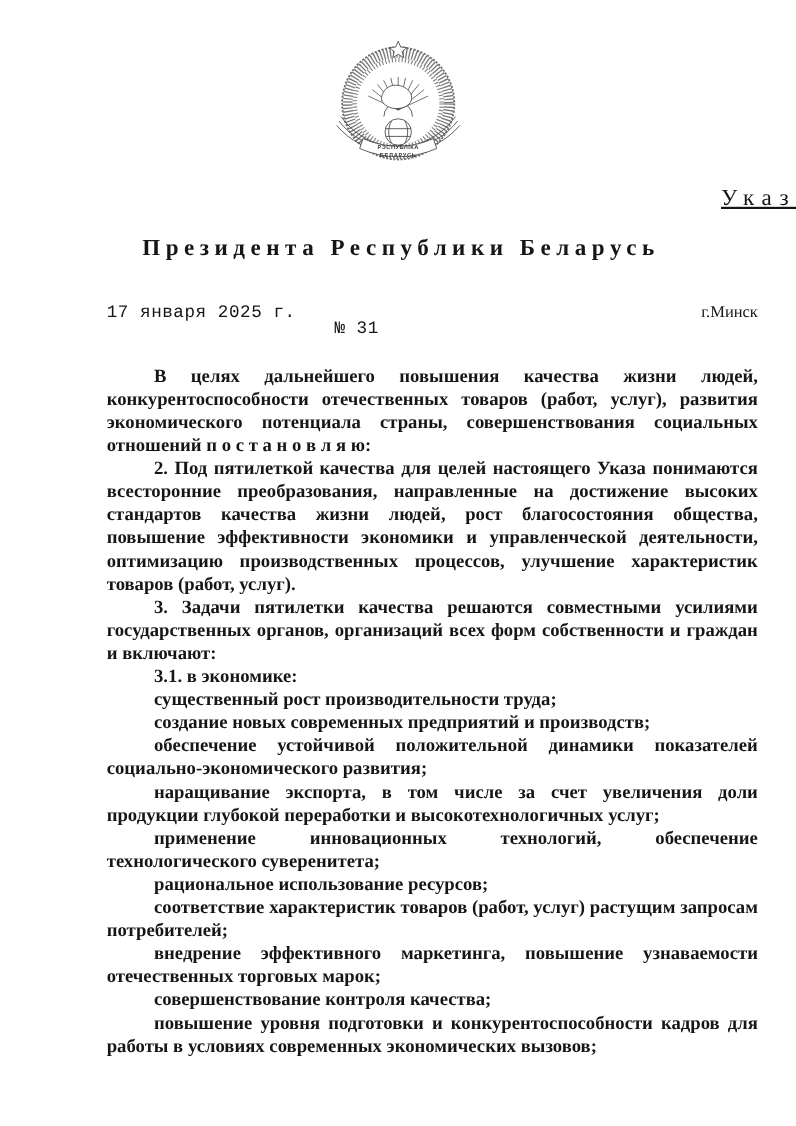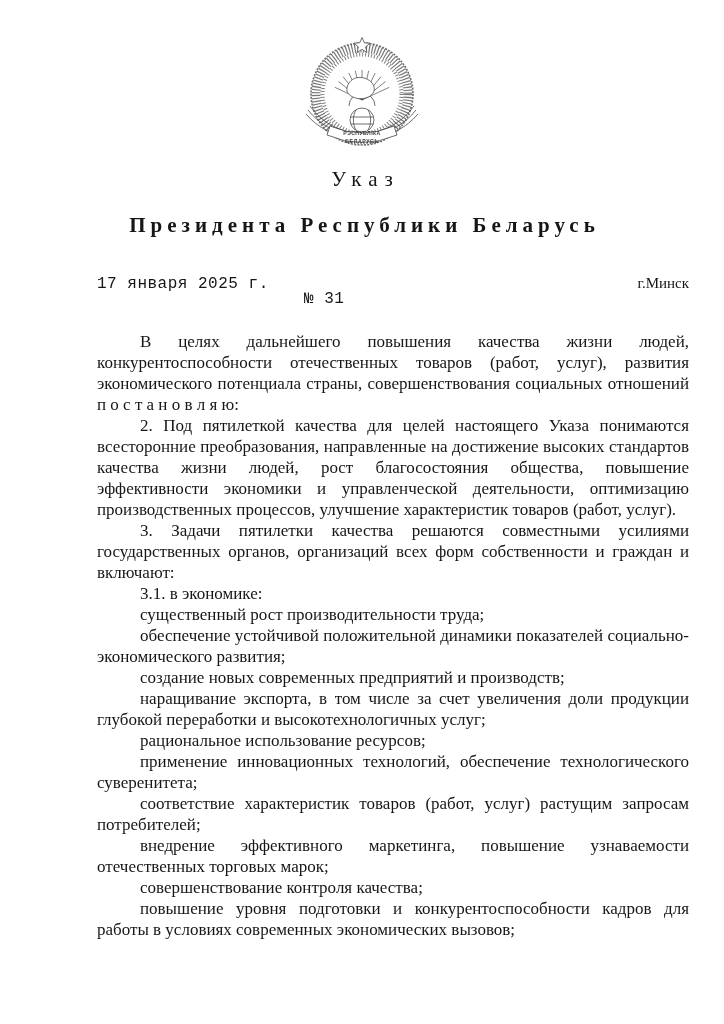--- a/index.html
+++ b/index.html
@@ -16,25 +16,26 @@
     font-family: "Liberation Serif", serif;
     color: #161616;
   }
   .emblem {
     width: 132px;
     margin: 36px auto 0 auto;
   }
   .emblem svg { display: block; }
   .doc-type {
     margin: 17px 0 0 0;
-    text-align: center;
+    text-align: right;
     font-size: 21px;
     font-weight: normal;
     letter-spacing: 7px;
     text-indent: 7px; 
+    text-decoration: underline;
   }
   .issuer {
     margin: 21px 0 0 0;
     text-align: center;
     font-size: 21px;
     font-weight: bold;
     letter-spacing: 5px;
     text-indent: 5px;
   }
   .meta-row {
@@ -60,20 +61,21 @@
     font-family: "Liberation Serif", serif;
     font-size: 15px;
     white-space: nowrap;
   }
   .subject {
     margin: 14px 35px 0 97px;
     font-size: 17px;
   }
   .body-text {
     margin: 35px 35px 0 97px;
+    font-weight: bold;
   }
   .body-text p {
     margin: 0;
     font-size: 17px;
     line-height: 21px;
     text-align: justify;
     text-indent: 43px;
   }
 </style>
 </head>
@@ -139,24 +141,24 @@
     <span class="meta-city">г.Минск</span>
   </div>
 
 
   <div class="body-text">
     <p>В целях дальнейшего повышения качества жизни людей, конкурентоспособности отечественных товаров (работ, услуг), развития экономического потенциала страны, совершенствования социальных отношений п о с т а н о в л я ю:</p>
     <p>2. Под пятилеткой качества для целей настоящего Указа понимаются всесторонние преобразования, направленные на достижение высоких стандартов качества жизни людей, рост благосостояния общества, повышение эффективности экономики и управленческой деятельности, оптимизацию производственных процессов, улучшение характеристик товаров (работ, услуг).</p>
     <p>3. Задачи пятилетки качества решаются совместными усилиями государственных органов, организаций всех форм собственности и граждан и включают:</p>
     <p>3.1. в экономике:</p>
     <p>существенный рост производительности труда;</p>
+    <p>создание новых современных предприятий и производств;</p>
     <p>обеспечение устойчивой положительной динамики показателей социально-экономического развития;</p>
-    <p>создание новых современных предприятий и производств;</p>
     <p>наращивание экспорта, в том числе за счет увеличения доли продукции глубокой переработки и высокотехнологичных услуг;</p>
+    <p>применение инновационных технологий, обеспечение технологического суверенитета;</p>
     <p>рациональное использование ресурсов;</p>
-    <p>применение инновационных технологий, обеспечение технологического суверенитета;</p>
     <p>соответствие характеристик товаров (работ, услуг) растущим запросам потребителей;</p>
     <p>внедрение эффективного маркетинга, повышение узнаваемости отечественных торговых марок;</p>
     <p>совершенствование контроля качества;</p>
     <p>повышение уровня подготовки и конкурентоспособности кадров для работы в условиях современных экономических вызовов;</p>
   </div>
 
 </div>
 
 </body></html>

